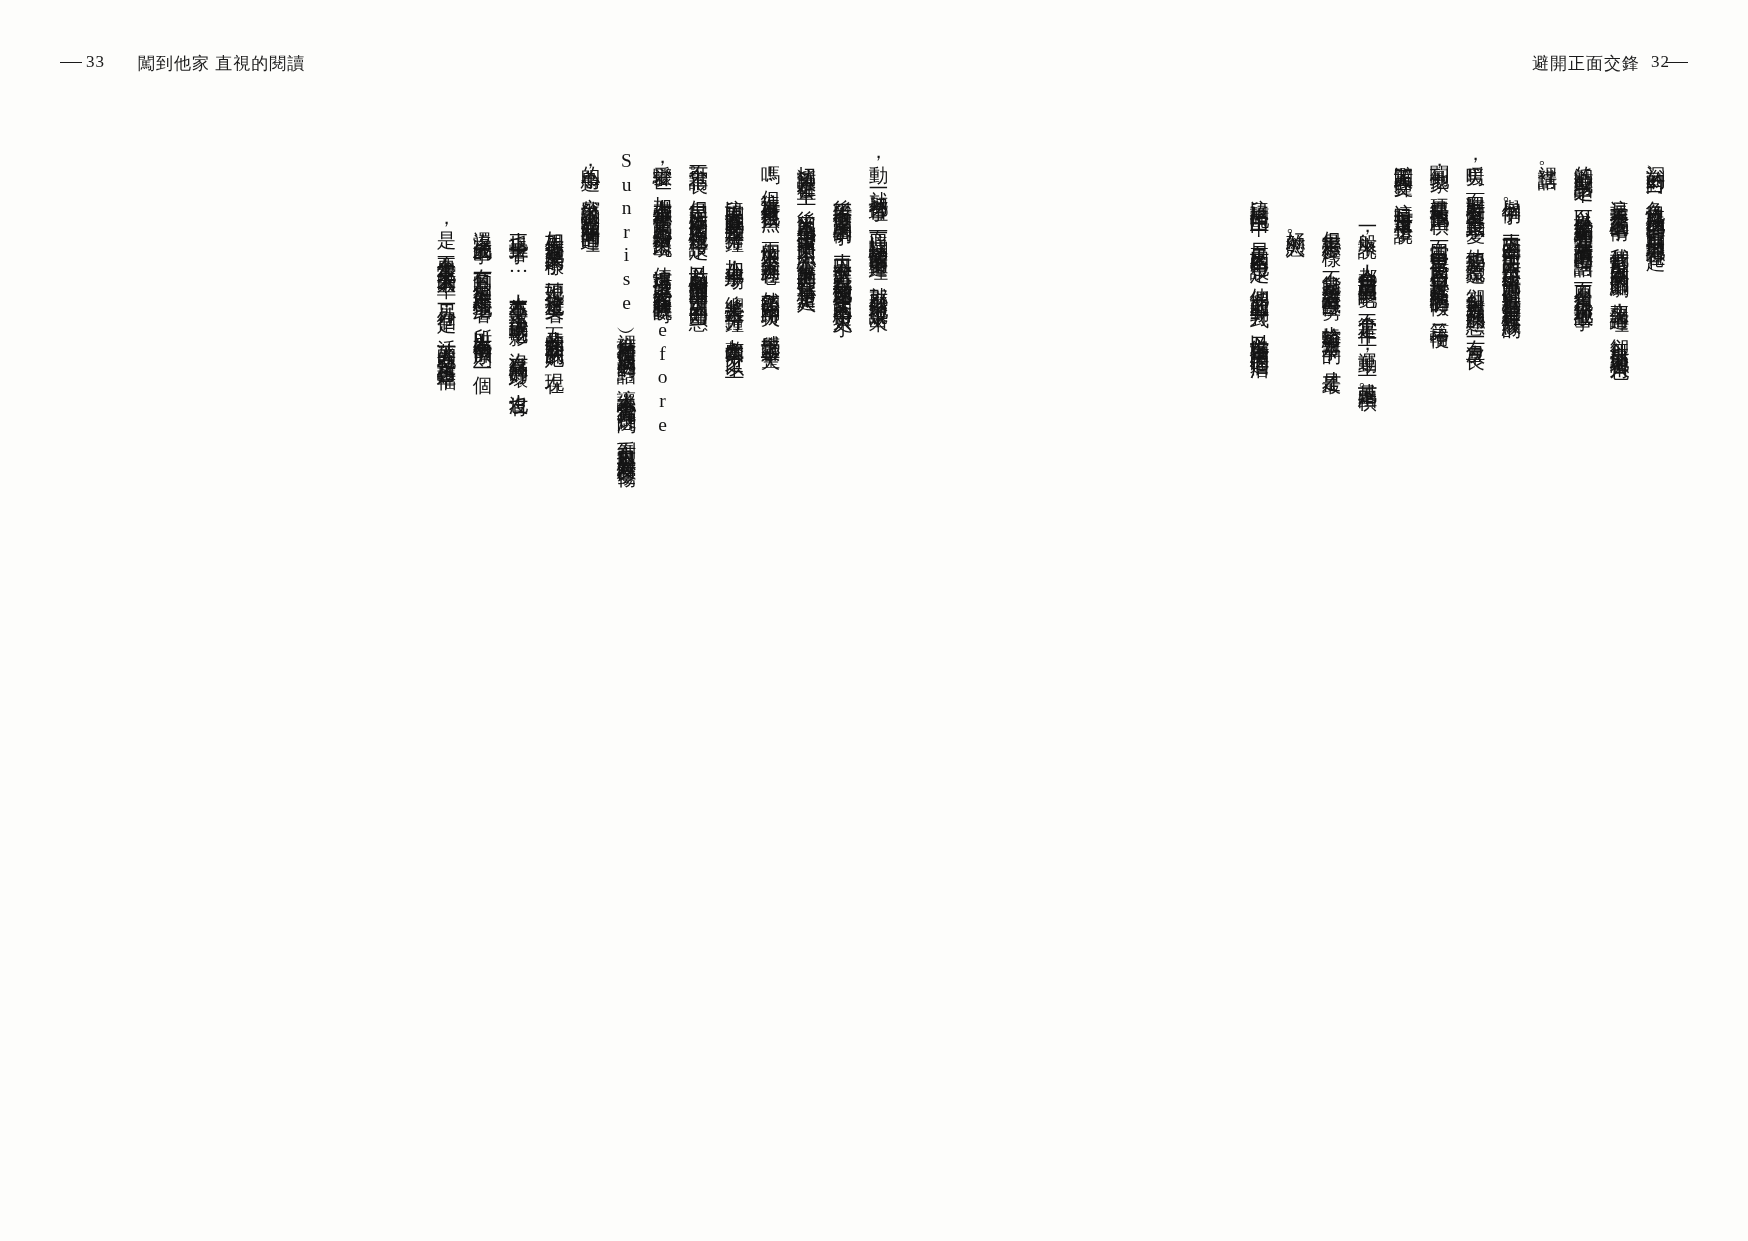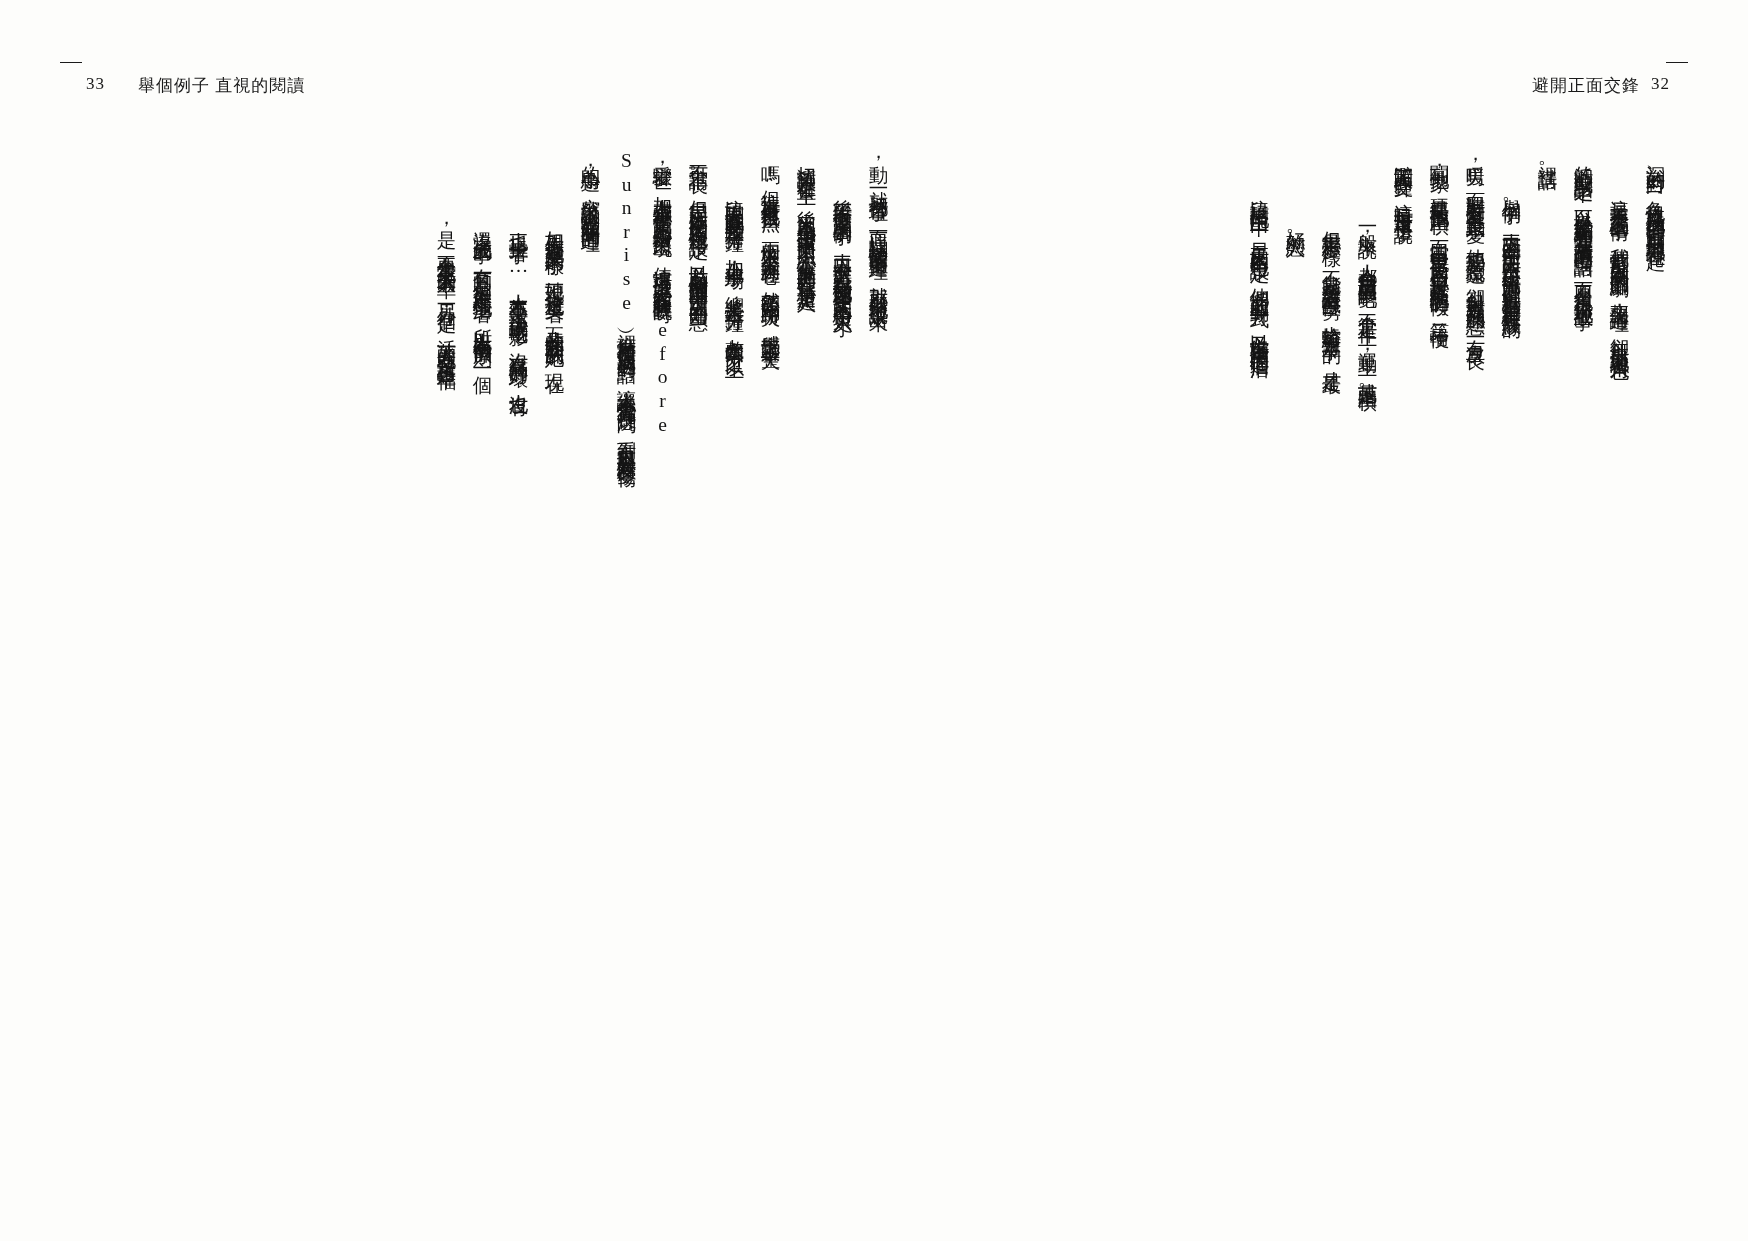--- a/index.html
+++ b/index.html
@@ -22,21 +22,20 @@
   }
 
   
   .header {
     position: absolute;
     top: 52px;
     font-size: 17px;
     letter-spacing: 1px;
     color: #1a1a1a;
     white-space: nowrap;
-    margin-top: 22px;
   }
   .header-left-folio {
     left: 86px;
     font-family: "Liberation Serif", serif;
   }
   .header-left-title {
     left: 138px;
   }
   .header-right-title {
     right: 108px;
@@ -106,21 +105,21 @@
   .vcol.indent-1 { padding-top: 34px; }
   .vcol.indent-2 { padding-top: 66px; }
 </style>
 </head>
 <body>
 
 <div class="page">
 
   <div class="rule-left"></div>
   <div class="header header-left-folio">33</div>
-  <div class="header header-left-title">舉個例子 直視的閱讀</div>
+  <div class="header header-left-title">闖到他家 直視的閱讀</div>
 
   <div class="header header-right-title">避開正面交鋒</div>
   <div class="header header-right-folio">32</div>
   <div class="rule-right"></div>
 
   <div class="spread">
 
     <div class="column-block block-right">
       <div class="vcol">深刻的對白、角色性格以及他們的日常活動自然地融合在一起。</div>
       <div class="vcol indent-1">這是非常不容易的事情。我們常常可以看到國內的編劇，想要講道理，卻無法自然地融入角色</div>

